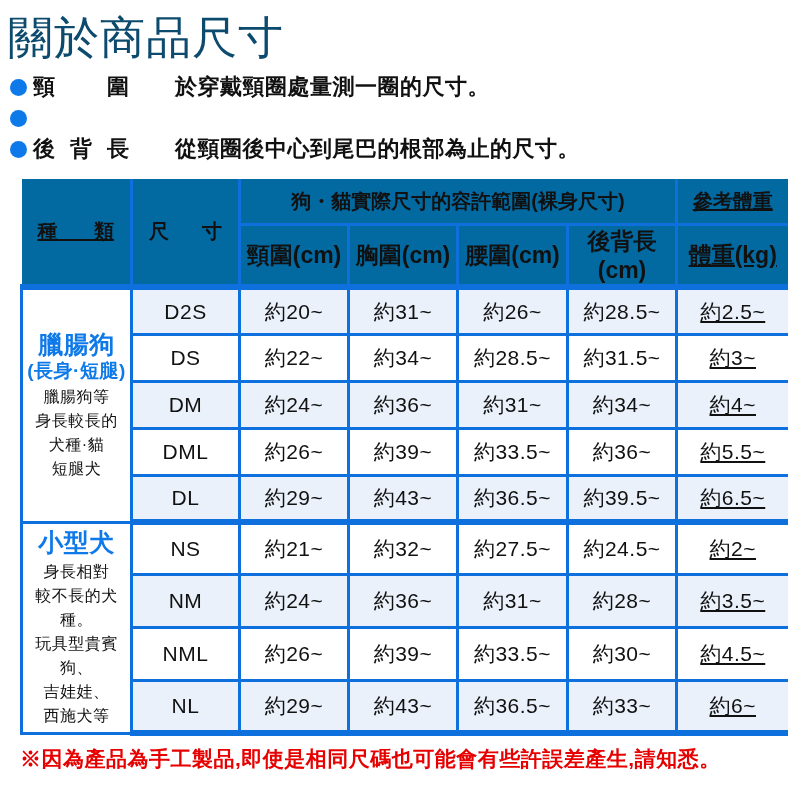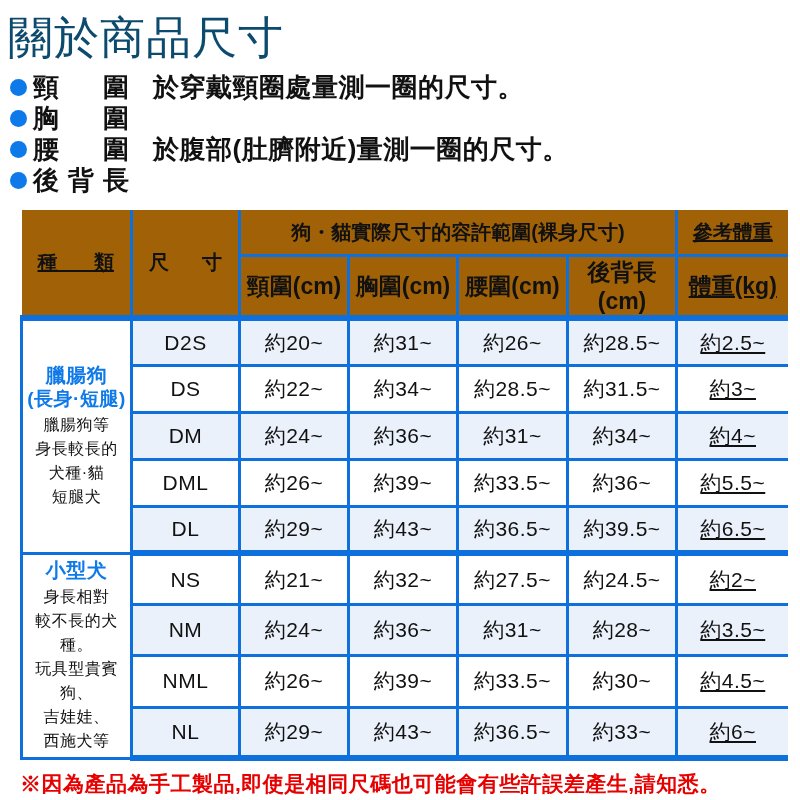--- a/index.html
+++ b/index.html
@@ -14,48 +14,48 @@
     width:800px;height:800px;background:#ffffff;color:#111;
     font-family:"Liberation Sans",sans-serif;overflow:hidden;
   }
   
   .page-title{
     margin:12px 0 0 8px;font-size:45px;font-weight:400;
     letter-spacing:1px;line-height:1.15;color:#0c4a6e;
   }
   
   .defs{list-style:none;margin:8px 0 0 10px;padding:0;}
-  .defs li{display:flex;align-items:center;height:31px;font-size:26px;}
+  .defs li{display:flex;align-items:center;height:31px;font-size:22px;}
   .dot{width:17px;height:17px;border-radius:50%;background:var(--accent);flex:0 0 17px;margin-right:6px;}
   .def-label{display:inline-block;width:96px;font-weight:700;text-align:justify;text-align-last:justify;}
-  .def-desc{margin-left:24px;font-weight:600;letter-spacing:.5px;}
+  .def-desc{margin-left:46px;font-weight:600;letter-spacing:.5px;}
   
   .size-table{
     border-collapse:collapse;table-layout:fixed;width:766px;
     margin:14px 0 0 20px;
   }
   .size-table th,.size-table td{
     border:3px solid var(--border);text-align:center;vertical-align:middle;
     padding:0;font-weight:700;
   }
   .size-table thead tr:first-child th{border-top:none;}
   .size-table .no-left{border-left:none;text-decoration:underline;}
   .size-table th:last-child,.size-table td:last-child{border-right:none;text-decoration:underline;}
-  .size-table thead th{font-size:20px;background:#a16207;}
+  .size-table thead th{font-size:20px;background:#0369a1;}
   .size-table thead .subhead th{font-size:23px;height:45px;border-bottom:6px solid var(--border);font-weight:600;}
   .size-table thead tr:first-child th{height:46px;}
   .rowspan-head{border-bottom:6px solid var(--border) !important;text-align:justify;text-align-last:justify;padding:0 16px !important;}
   .size-table tbody td{height:47px;font-size:21px;font-weight:500;letter-spacing:.5px;}
   .size-table tbody tr:nth-child(odd) td:not(.type-cell){background:var(--alt);}
   .group-end td{border-bottom:6px solid var(--border);}
   .type-cell{
     background:#fff !important;border-left:none;border-bottom:6px solid var(--border);
     padding:4px 2px !important;
   }
-  .breed-name{color:var(--accent);font-size:20px;font-weight:700;line-height:1.15;}
+  .breed-name{color:var(--accent);font-size:25px;font-weight:700;line-height:1.15;}
   .breed-sub{color:var(--accent);font-size:19px;font-weight:700;line-height:1.25;white-space:nowrap;}
   .breed-sub:empty{display:none;}
   .breed-note{color:#111;font-size:16px;font-weight:500;line-height:1.5;margin-top:3px;}
   
   .footer-note{
     margin:9px 0 0 20px;color:var(--note);font-size:21px;
     font-weight:700;letter-spacing:.5px;
   }
 </style>
 </head>
@@ -64,30 +64,25 @@
 <h1 class="page-title">關於商品尺寸</h1>
 
 <ul class="defs">
   <li>
     <span class="dot"></span>
     <span class="def-label">頸圍</span>
     <span class="def-desc">於穿戴頸圈處量測一圈的尺寸。</span>
   </li>
   <li>
     <span class="dot"></span>
-    <span class="def-label">胸圍</span>
-  </li>
-  <li>
-    <span class="dot"></span>
-    <span class="def-label">腰圍</span>
-    <span class="def-desc">於腹部(肚臍附近)量測一圈的尺寸。</span>
   </li>
   <li>
     <span class="dot"></span>
     <span class="def-label">後背長</span>
+    <span class="def-desc">從頸圈後中心到尾巴的根部為止的尺寸。</span>
   </li>
 </ul>
 
 <table class="size-table">
   <colgroup>
     <col style="width:110px">
       <col style="width:108px">
       <col style="width:109px">
     <col style="width:109px">
       <col style="width:110px">

